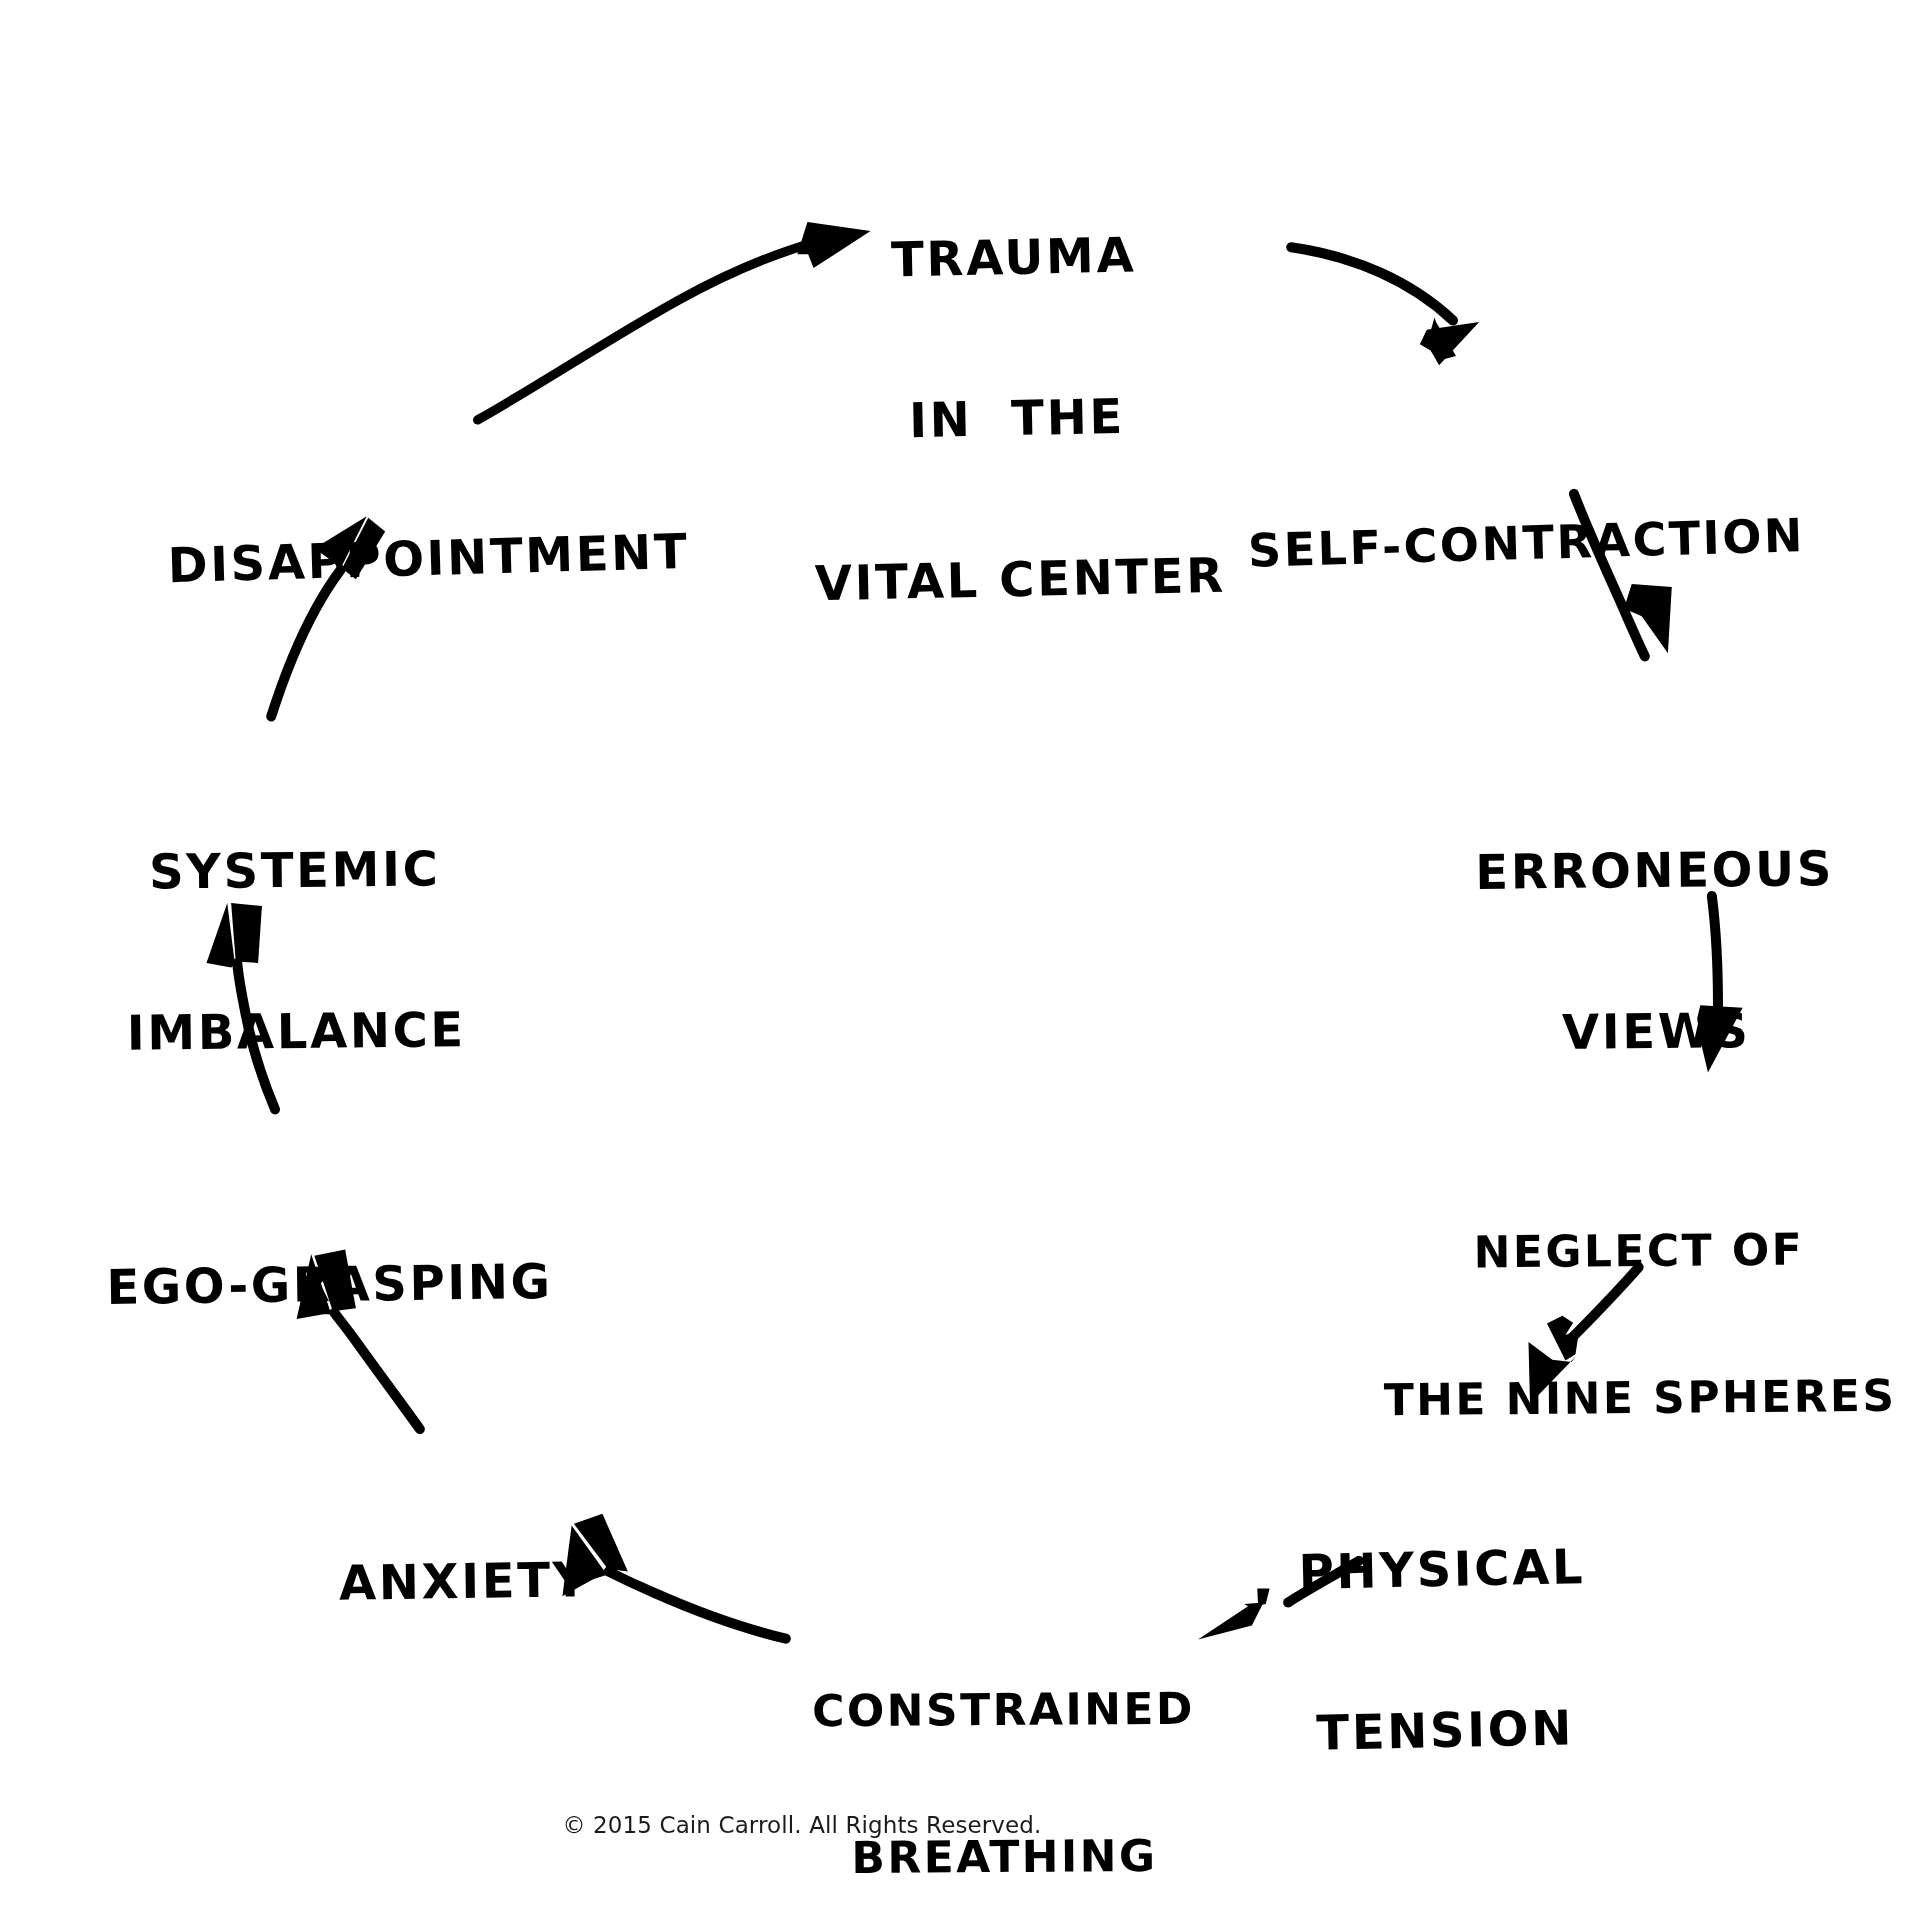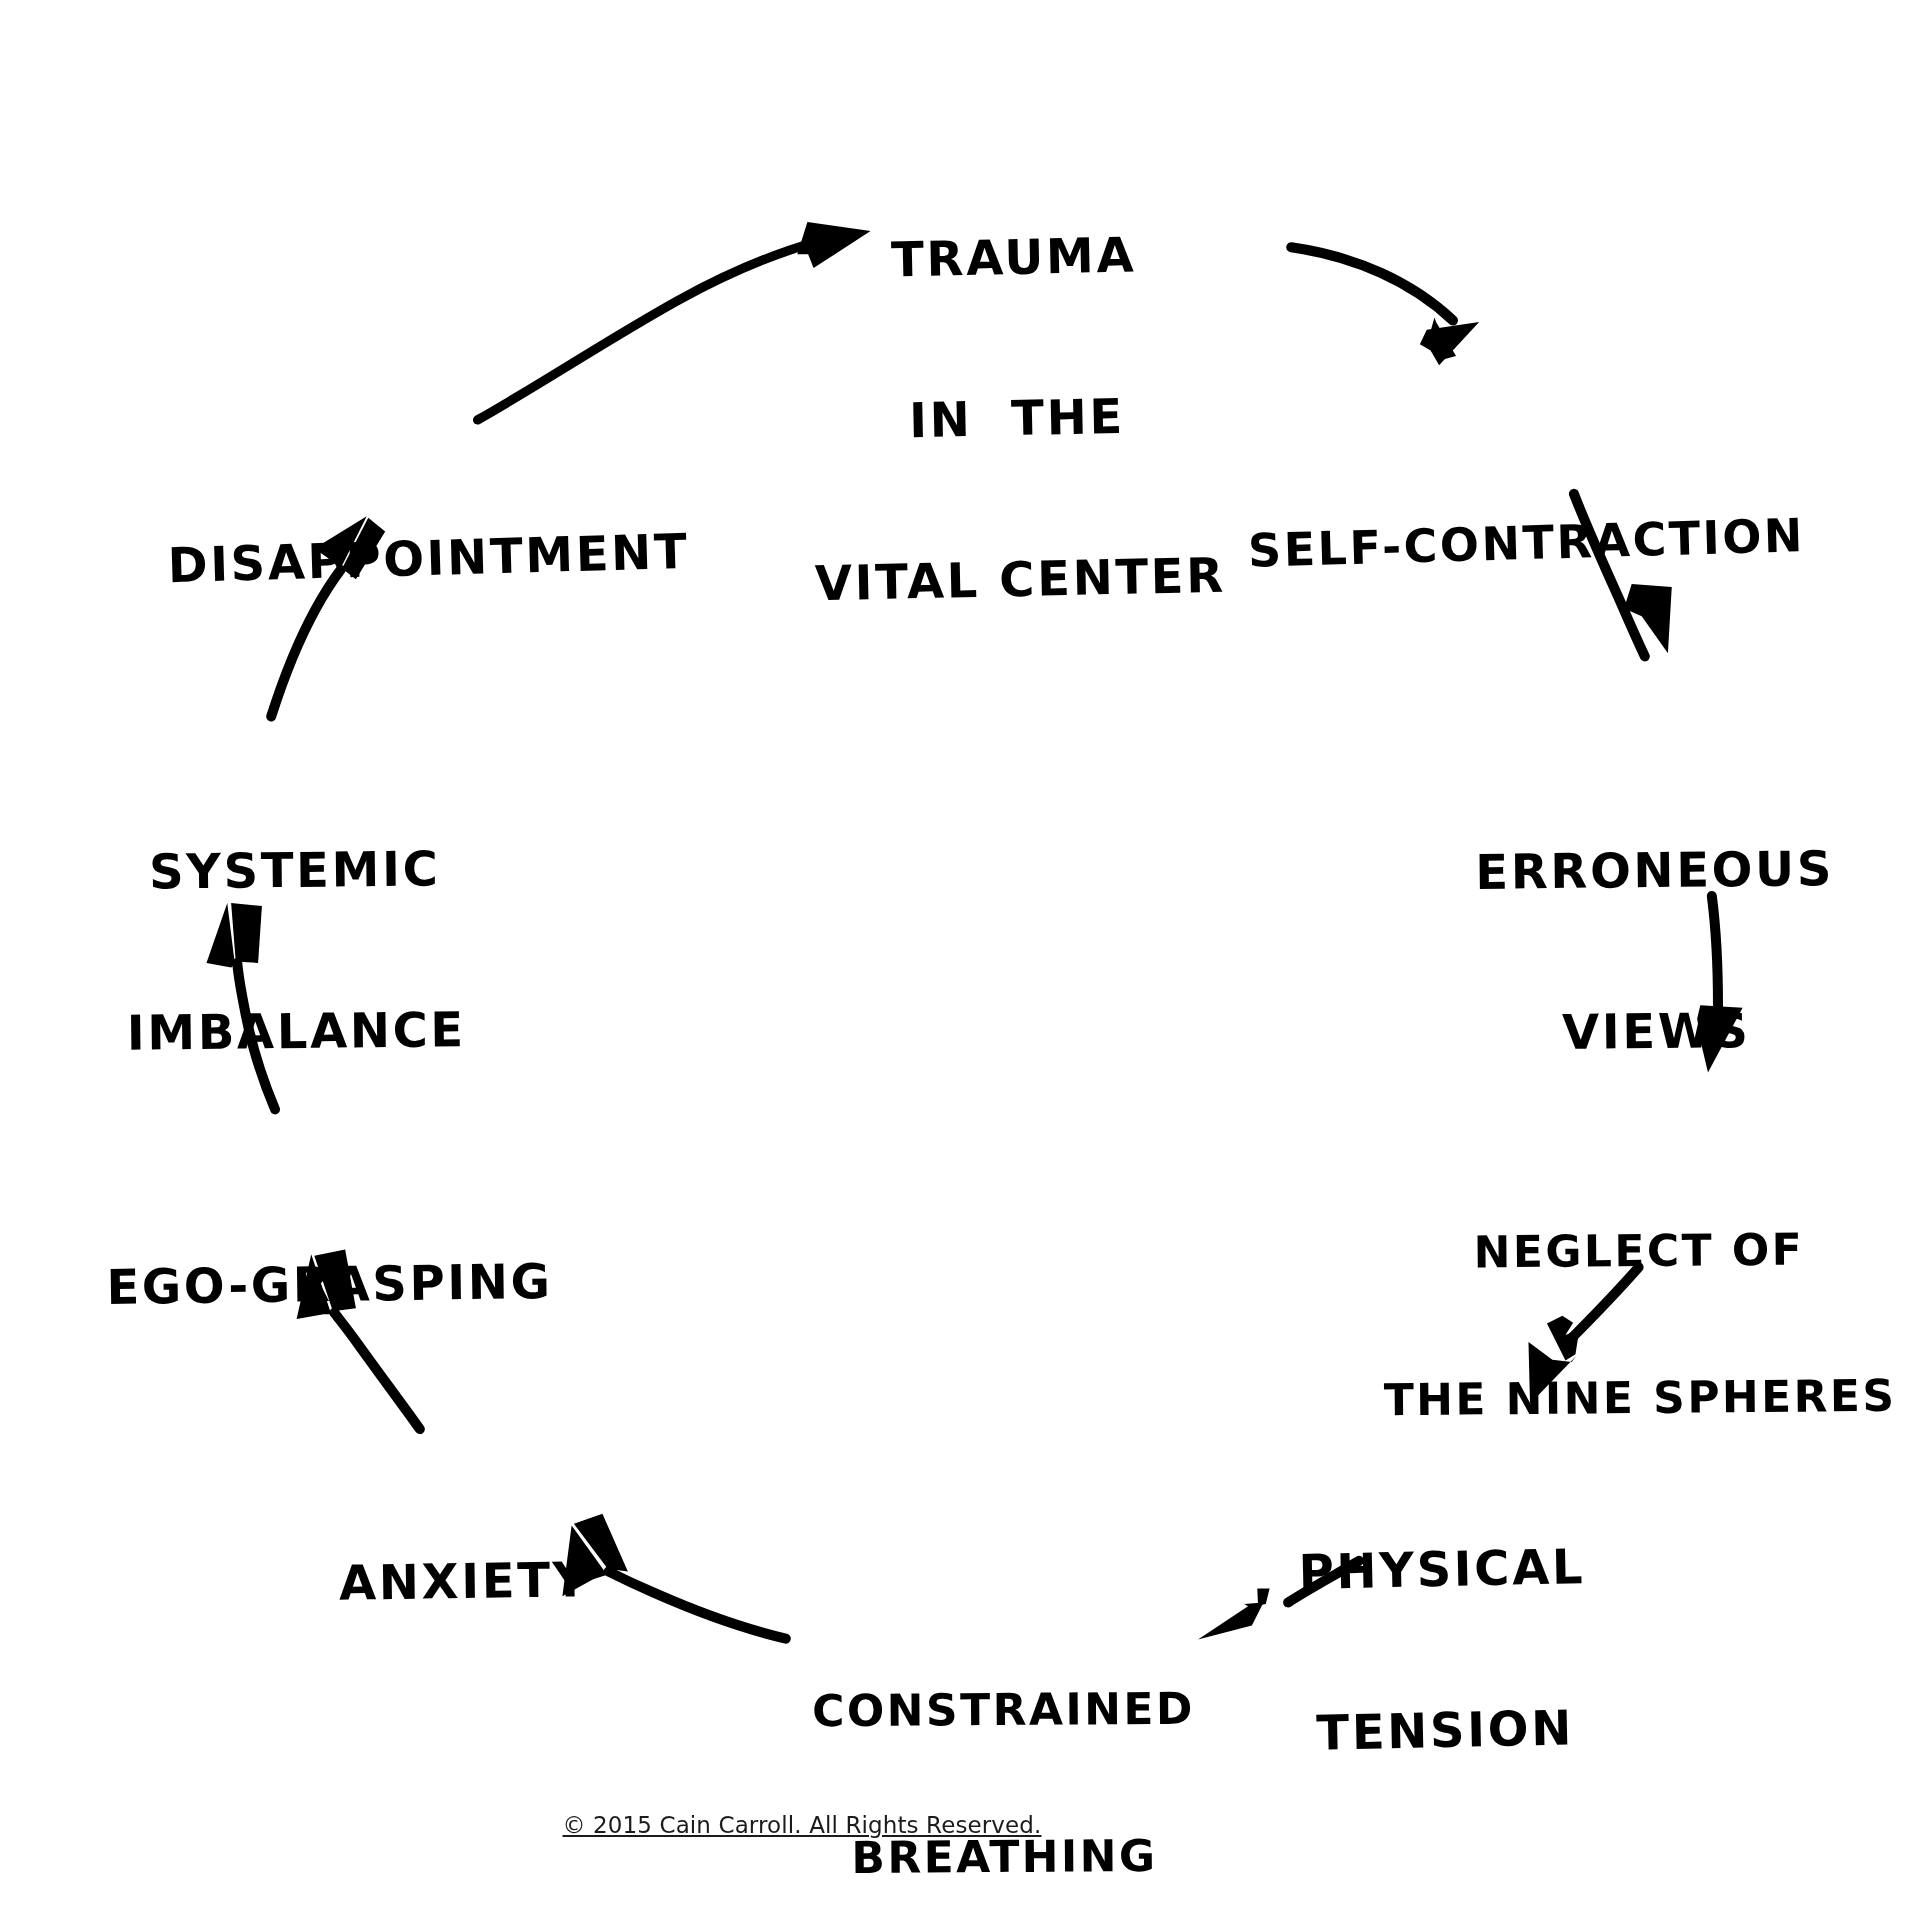--- a/index.html
+++ b/index.html
@@ -53,21 +53,20 @@
     position: absolute;
     left: 0;
     top: 1812px;
     width: 1604px;
     text-align: center;
     font-family: "DejaVu Sans", sans-serif;
     font-size: 23px;
     font-weight: 400;
     color: #1b1b1b;
     letter-spacing: 0.005em;
-    text-decoration: underline;
   }
 </style>
 </head>
 <body>
 
 <div id="canvas">
 
   <svg id="arrow-layer" viewBox="0 0 2500 2500" xmlns="http://www.w3.org/2000/svg">
 
     <g>

